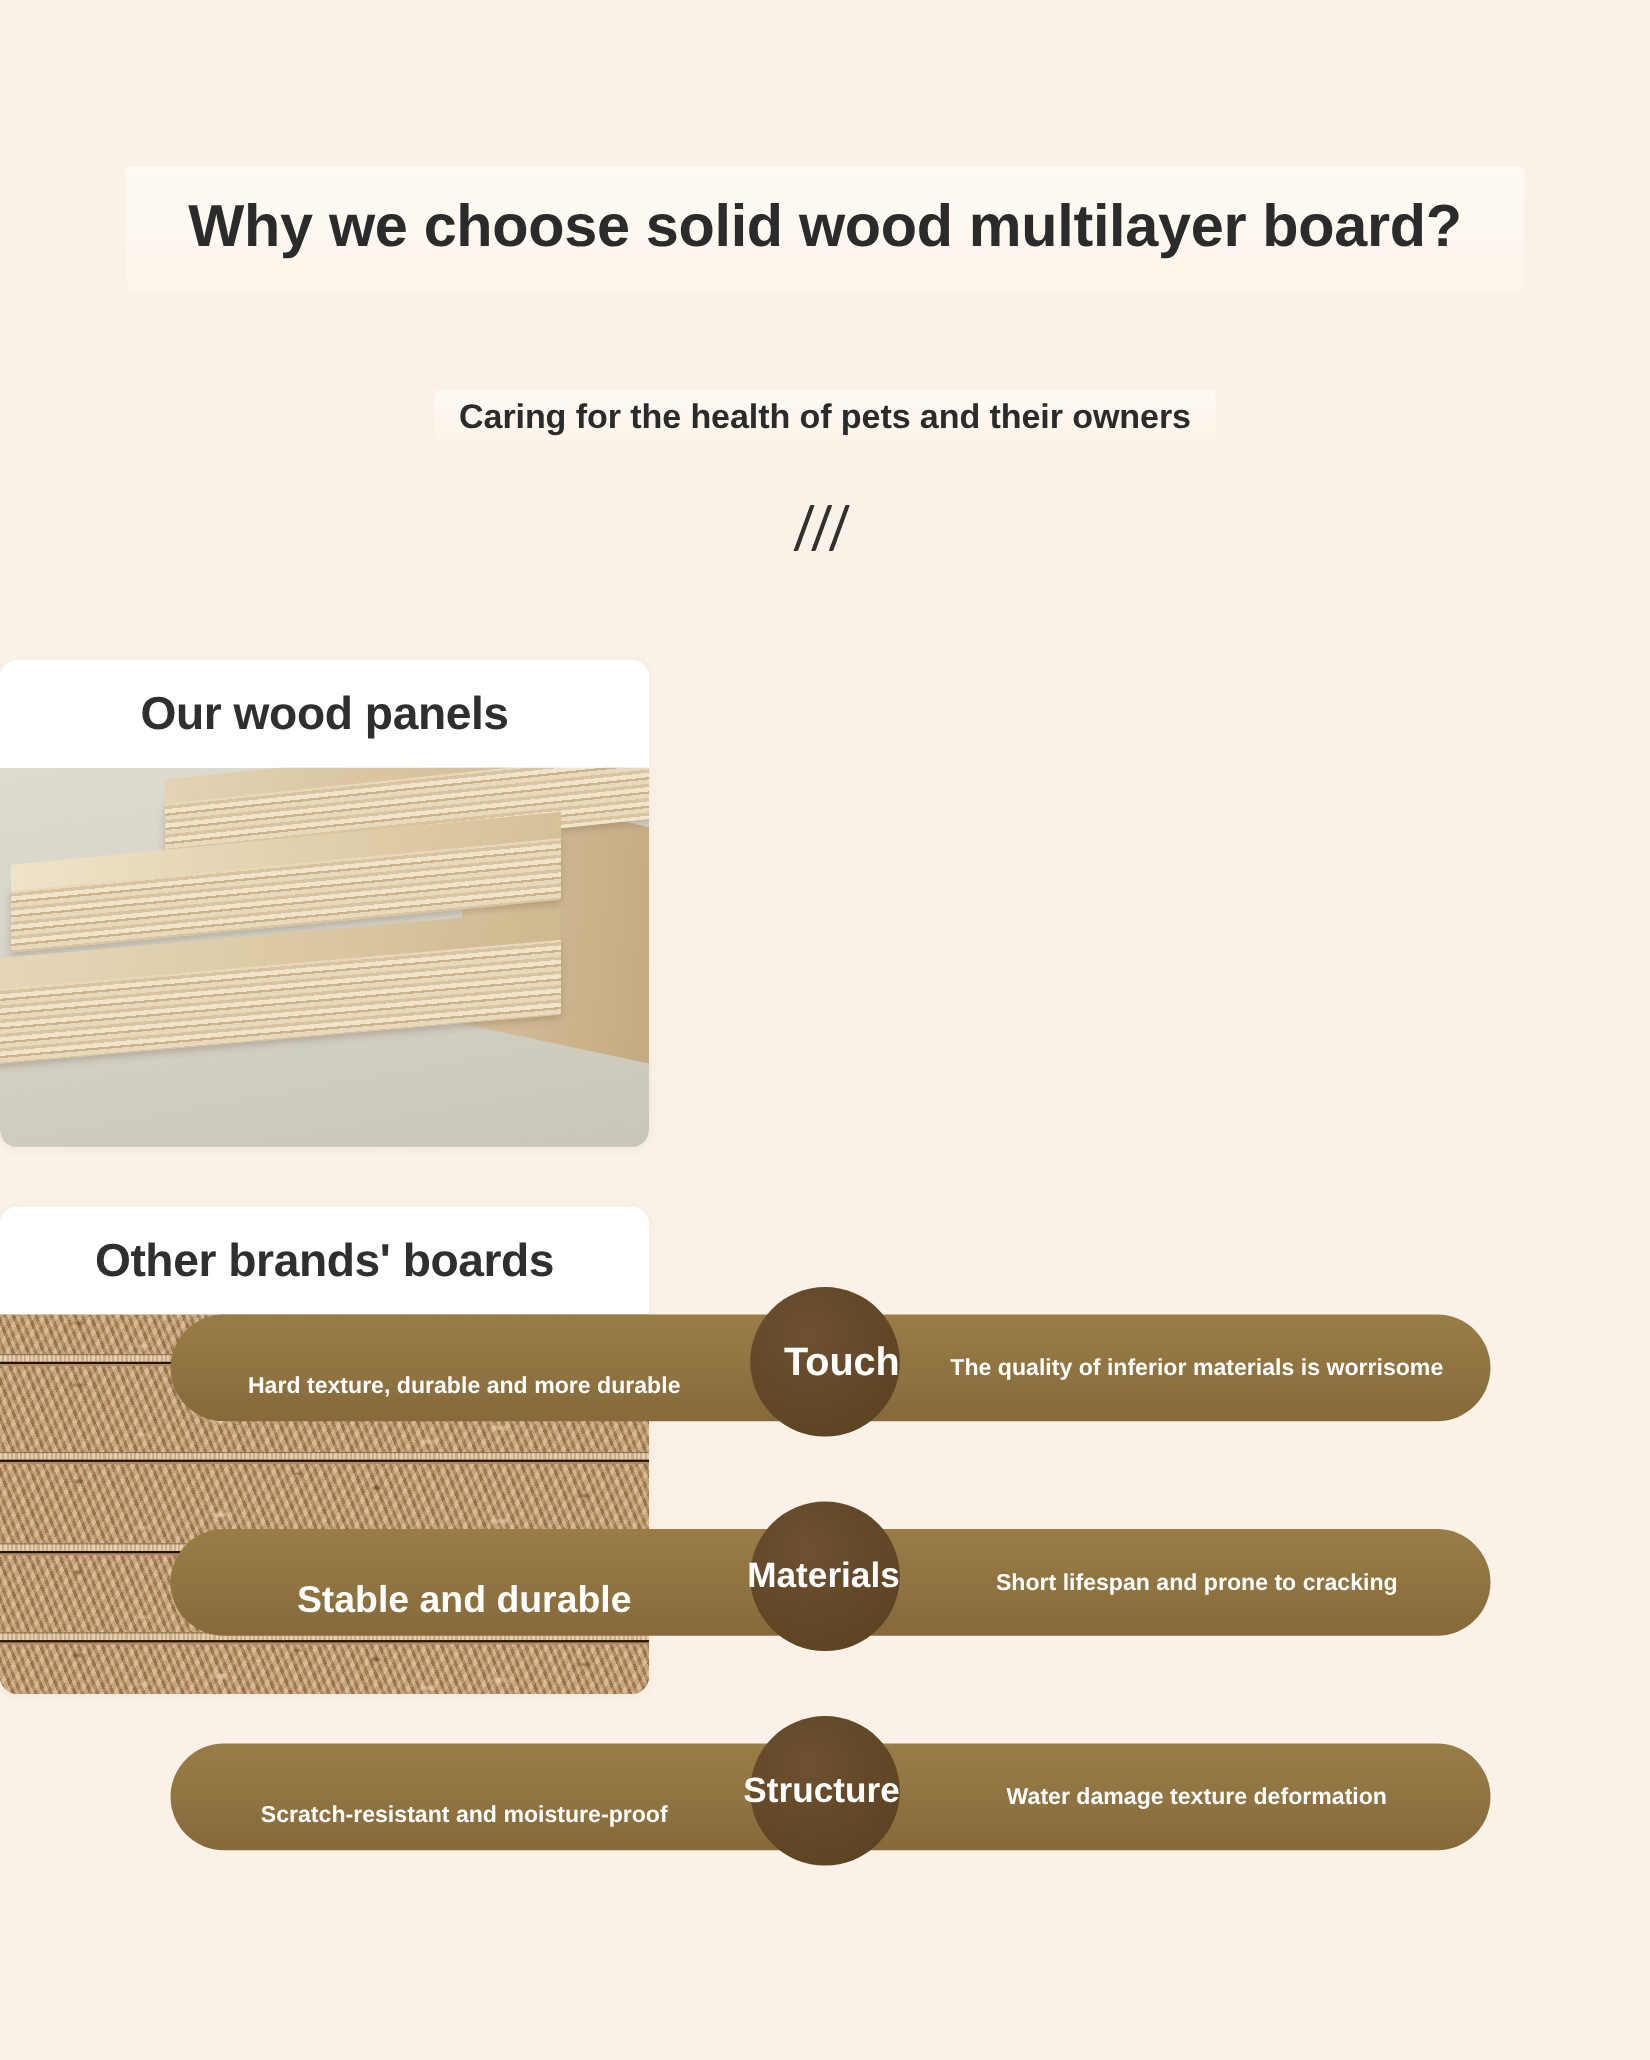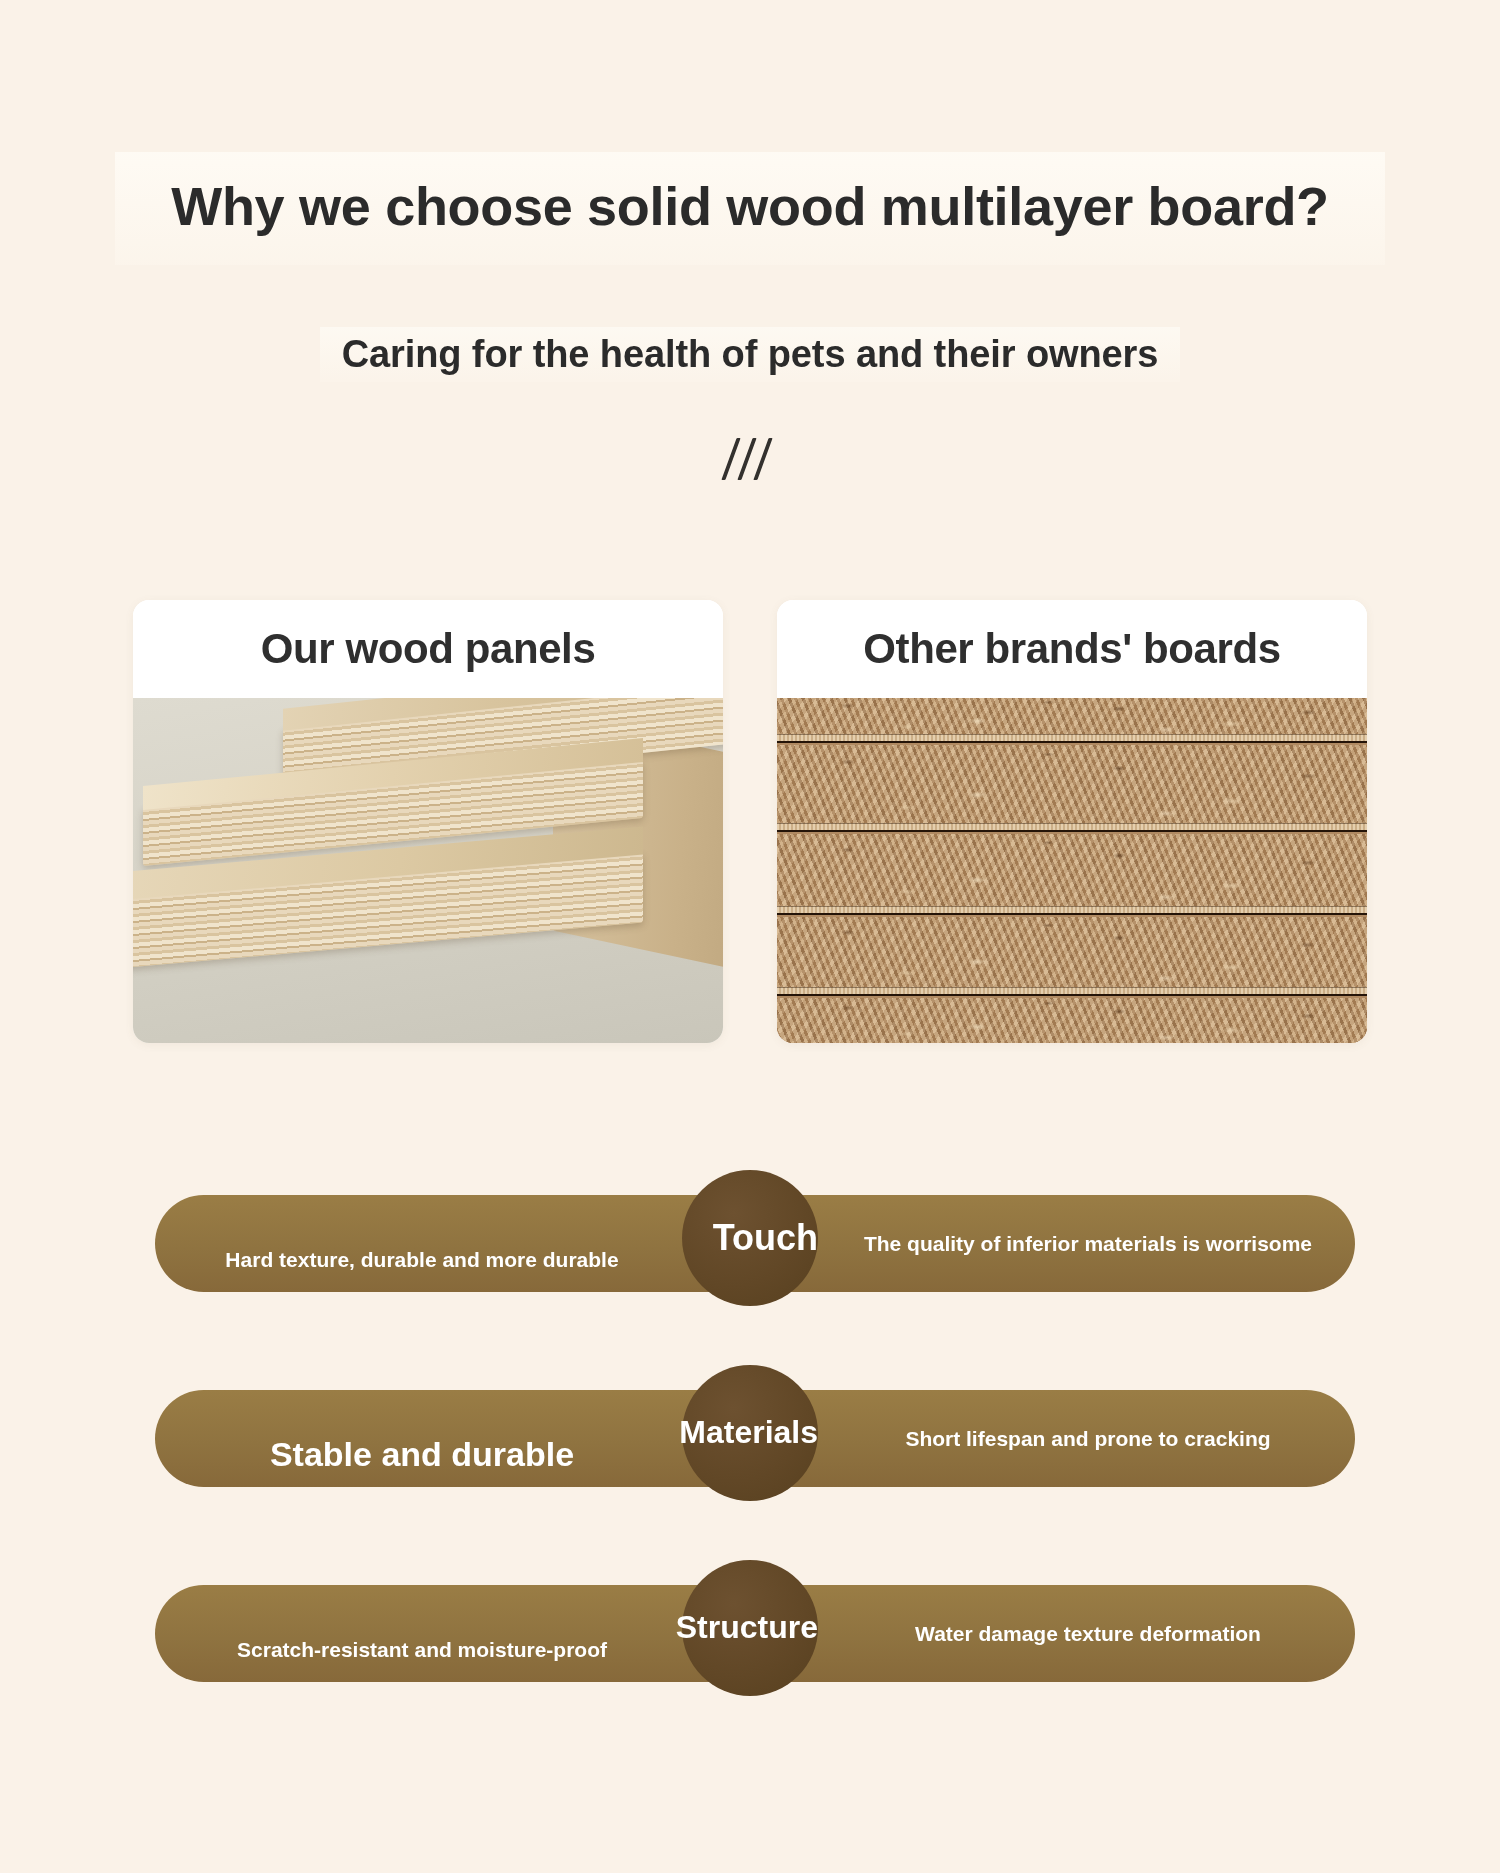--- a/index.html
+++ b/index.html
@@ -32,27 +32,28 @@
     font-weight: bold;
     color: #2b2b2b;
     letter-spacing: -0.3px;
     line-height: 1.05;
     white-space: nowrap;
   }
 
   .subtitle-wrap { margin-top: 62px; }
   .subtitle {
     display: inline-block;
-    font-size: 38px;
+    font-size: 31px;
     font-weight: bold;
     color: #2b2b2b;
     letter-spacing: -0.1px;
     background: linear-gradient(180deg, rgba(255,252,246,0.7) 0%, rgba(253,247,238,0.3) 100%);
     padding: 6px 22px;
     white-space: nowrap;
+    margin-top: 28px;
   }
 
   
   .slashes {
     margin: 54px auto 0;
     width: 70px;
     height: 48px;
     position: relative;
   }
   .slashes span {
@@ -70,20 +71,21 @@
 
   
   .cards {
     position: absolute;
     top: 600px;
     left: 0;
     width: 1500px;
     display: flex;
     justify-content: center;
     gap: 54px;
+    flex-direction: column;
   }
   .card {
     width: 590px;
     border-radius: 16px;
     overflow: hidden;
     background: #ffffff;
     box-shadow: 0 2px 10px rgba(120,100,70,0.07);
   }
   .card-header {
     height: 98px;

